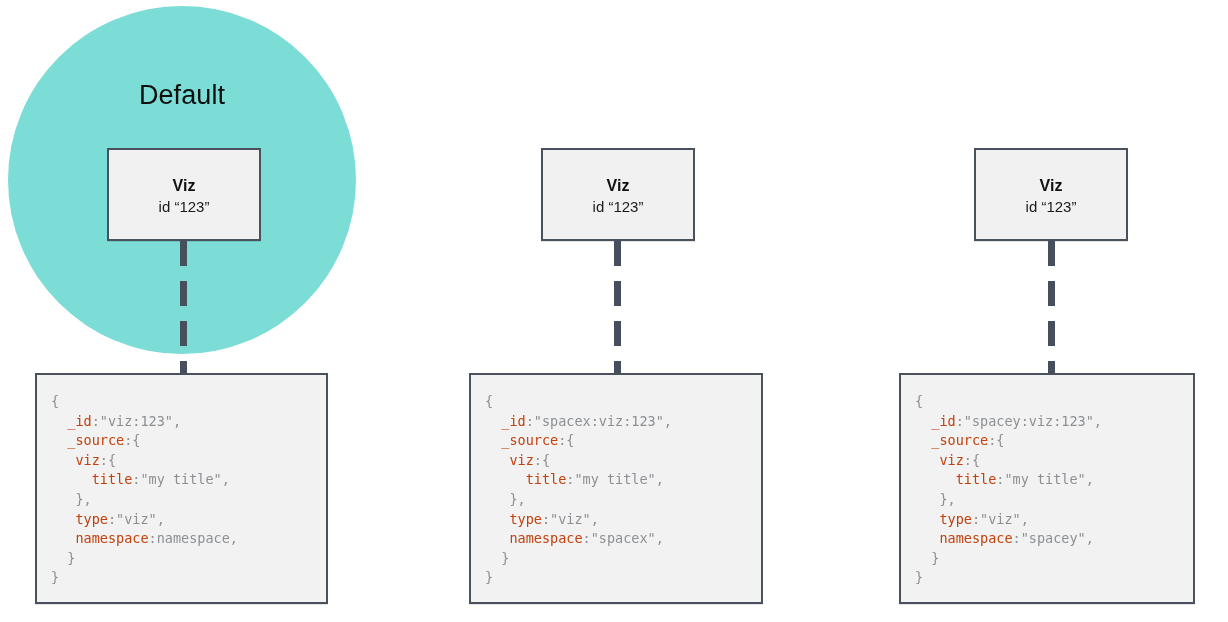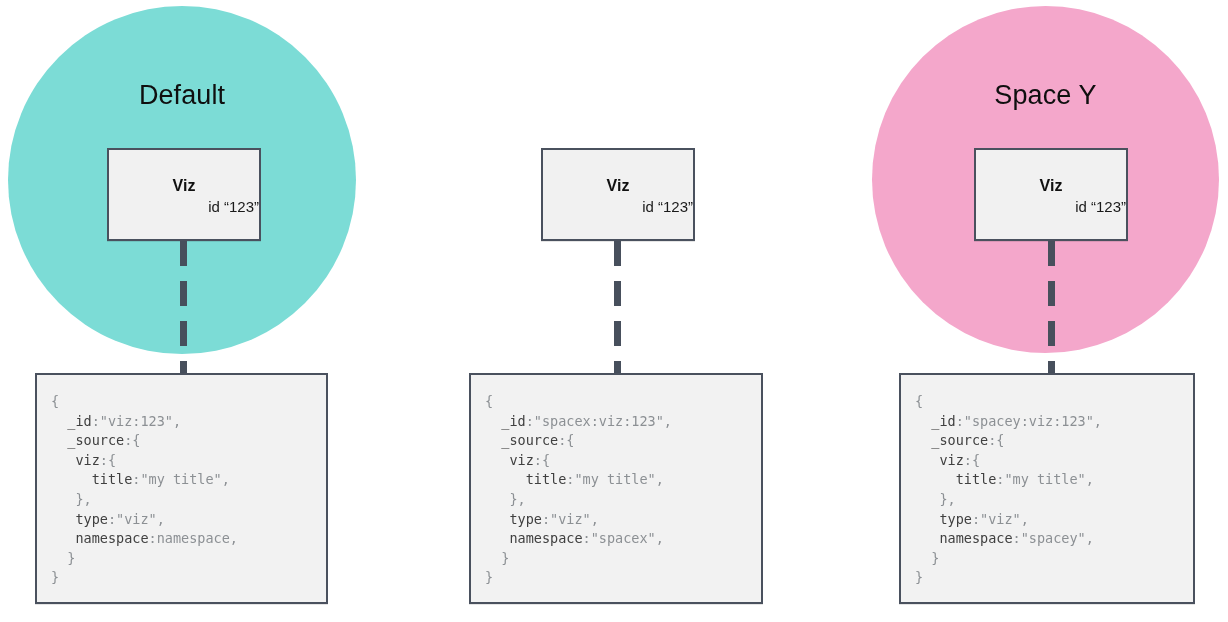--- a/index.html
+++ b/index.html
@@ -65,21 +65,20 @@
     font-weight:bold;
     color:#111111;
     line-height:20px;
   }
   .viz-sub{
     font-size:15px;
     font-weight:400;
     color:#1a1a1a;
     line-height:20px;
     margin-top:1px;
-    text-align:right;
   }
 
   
   .connector{
     position:absolute;
     width:7px;
     top:241px;
     height:133px;
     background-image:linear-gradient(to bottom,#474f5c 0,#474f5c 25px,rgba(0,0,0,0) 25px,rgba(0,0,0,0) 40px);
     background-size:7px 40px;
@@ -106,21 +105,21 @@
   .code{
     position:absolute;
     left:14px;
     top:17px;
     font-family:"DejaVu Sans Mono", monospace;
     font-size:13.5px;
     line-height:19.6px;
     white-space:pre;
     color:#8c9094;
   }
-  .code .k{color:#404040;}
+  .code .k{color:#c2410c;}
   .code .p{color:#8c9094;}
   .code .v{color:#8c9094;}
 </style>
 </head>
 <body>
 
 <div class="stage">
 
   <div class="column col-0">
     <div class="circle" style="background:#7cdcd6;">
@@ -165,23 +164,20 @@
 </span><span>   <span class="p">},</span>
 </span><span>   <span class="k">type</span><span class="p">:</span><span class="v">"viz",</span>
 </span><span>   <span class="k">namespace</span><span class="p">:</span><span class="v">"spacex",</span>
 </span><span>  <span class="p">}</span>
 </span><span><span class="p">}</span>
 </span></div>
     </div>
   </div>
 
   <div class="column col-2">
-    <div class="circle" style="background:#f4a7cb;">
-      <div class="circle-title">Space Y</div>
-    </div>
     <div class="viz-box">
       <div class="viz-inner">
         <div class="viz-title">Viz</div>
         <div class="viz-sub">id “123”</div>
       </div>
     </div>
     <div class="connector"></div>
     <div class="code-box">
       <div class="code"><span><span class="p">{</span>
 </span><span>  <span class="k">_id</span><span class="p">:</span><span class="v">"spacey:viz:123",</span>

